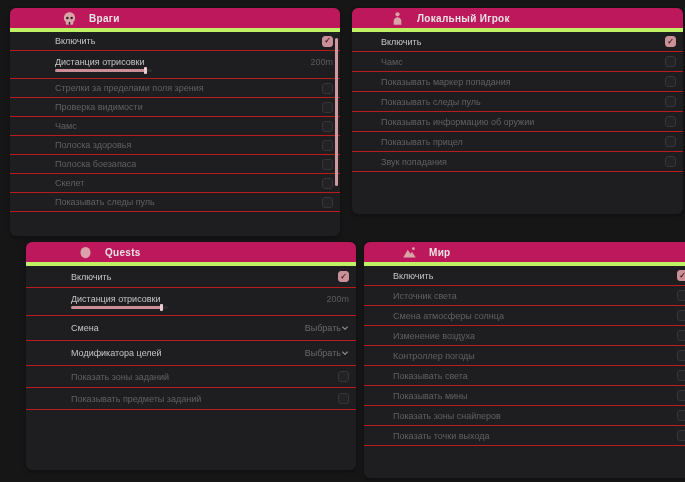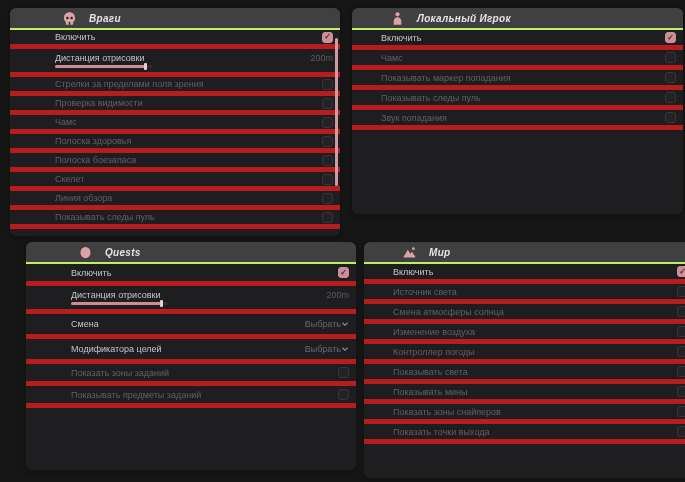--- a/index.html
+++ b/index.html
@@ -13,32 +13,32 @@
     position:absolute;background:#1e1e20;border-radius:6px;overflow:hidden;
     box-shadow:0 0 0 1px #121213,0 2px 4px rgba(0,0,0,.35);
   }
   .p1{left:10px;top:8px;width:330px;height:228px}
   .p2{left:352px;top:8px;width:331px;height:206px}
   .p3{left:26px;top:242px;width:330px;height:228px}
   .p4{left:364px;top:242px;width:331px;height:236px}
 
   .phead{
     height:20px;display:flex;align-items:center;
-    background:#404040;border-bottom:2px solid #bef264;font-style:italic;
+    background:#be185d;border-bottom:4px solid #bef264;
   }
   .col-left .phead{padding-left:52px}
   .col-right .phead{padding-left:38px}
   .hicon{width:15px;height:15px;color:#d9a3a8;margin-right:12px;display:inline-flex}
   .hicon svg{width:15px;height:15px;display:block}
   .ptitle{margin:0;font-size:10px;font-weight:bold;color:#e7e3e4;letter-spacing:.3px}
 
   .rows{width:100%}
   .row{
     display:flex;align-items:center;justify-content:space-between;
-    border-bottom:5px solid #b91c1c;box-sizing:border-box;padding-right:7px;
+    border-bottom:1px solid #b91c1c;box-sizing:border-box;padding-right:7px;
   }
   .col-left .row{padding-left:45px}
   .col-right .row{padding-left:29px}
   .p1 .row{height:19px}
   .p2 .row{height:20px}
   .p3 .row{height:22px}
   .p4 .row{height:20px}
   .p1 .row-slider,.p3 .row-slider{height:28px;flex-direction:column;align-items:stretch;justify-content:center;gap:2px}
   .p3 .row-select{height:25px}
 
@@ -118,24 +118,20 @@
         </div>
         <div class="row row-checkbox">
           <span class="lbl">Полоска боезапаса</span>
           <span class="cb"></span>
         </div>
         <div class="row row-checkbox">
           <span class="lbl">Скелет</span>
           <span class="cb"></span>
         </div>
         <div class="row row-checkbox">
-          <span class="lbl">Линия обзора</span>
-          <span class="cb"></span>
-        </div>
-        <div class="row row-checkbox">
           <span class="lbl">Показывать следы пуль</span>
           <span class="cb"></span>
         </div>
       </div>
     <div class="sb sb-p1"></div>
   </section>
 
   <section class="panel p2 col-right">
     <header class="phead">
       <span class="hicon">
@@ -154,20 +150,28 @@
         <div class="row row-checkbox">
           <span class="lbl">Чамс</span>
           <span class="cb"></span>
         </div>
         <div class="row row-checkbox">
           <span class="lbl">Показывать маркер попадания</span>
           <span class="cb"></span>
         </div>
         <div class="row row-checkbox">
           <span class="lbl">Показывать следы пуль</span>
+          <span class="cb"></span>
+        </div>
+        <div class="row row-checkbox">
+          <span class="lbl">Показывать информацию об оружии</span>
+          <span class="cb"></span>
+        </div>
+        <div class="row row-checkbox">
+          <span class="lbl">Показывать прицел</span>
           <span class="cb"></span>
         </div>
         <div class="row row-checkbox">
           <span class="lbl">Звук попадания</span>
           <span class="cb"></span>
         </div>
       </div>
   </section>
 
   <section class="panel p3 col-left">

